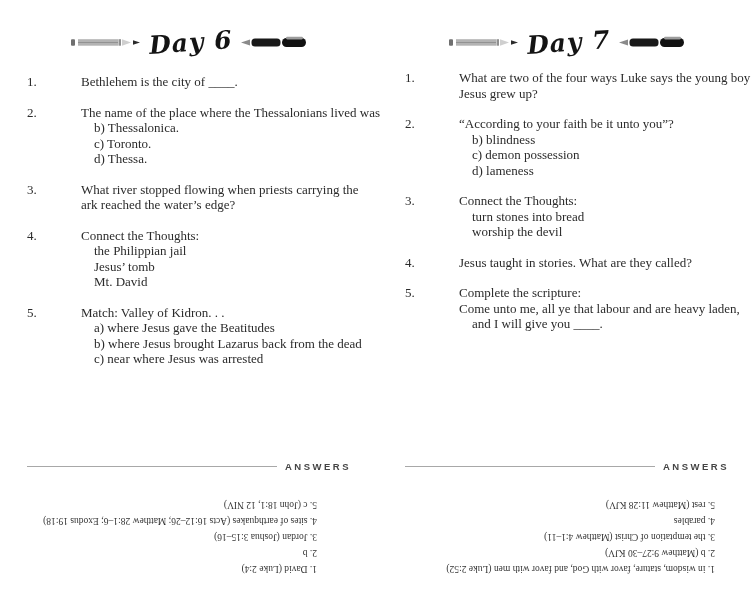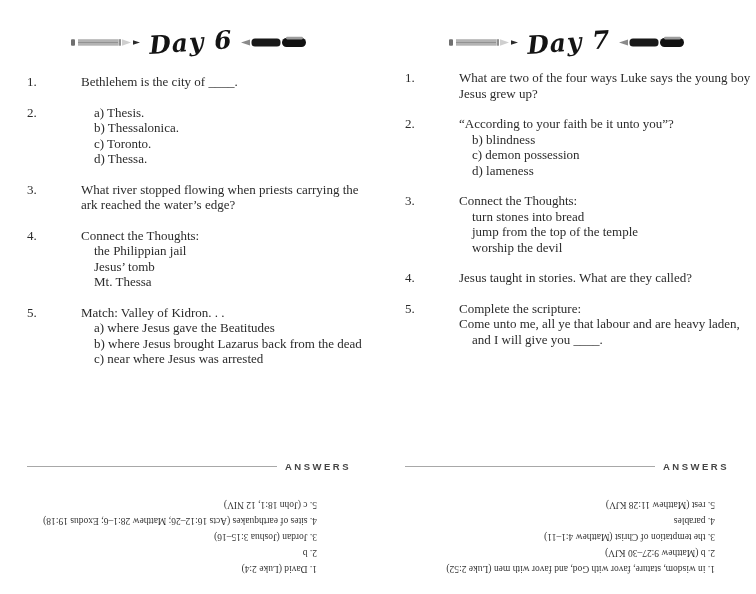--- a/index.html
+++ b/index.html
@@ -80,40 +80,40 @@
     <div class="questions">
         <div class="q">
           <span class="qnum">1.</span>
           <div class="qbody">
             <div class="qline">Bethlehem is the city of ____.</div>
           </div>
         </div>
         <div class="q">
           <span class="qnum">2.</span>
           <div class="qbody">
-            <div class="qline indent">a) Thesis.</div>
+            <div class="qline">The name of the place where the Thessalonians lived was</div>
             <div class="qline indent">b) Thessalonica.</div>
             <div class="qline indent">c) Toronto.</div>
             <div class="qline indent">d) Thessa.</div>
           </div>
         </div>
         <div class="q">
           <span class="qnum">3.</span>
           <div class="qbody">
             <div class="qline">What river stopped flowing when priests carrying the</div>
             <div class="qline">ark reached the water’s edge?</div>
           </div>
         </div>
         <div class="q">
           <span class="qnum">4.</span>
           <div class="qbody">
             <div class="qline">Connect the Thoughts:</div>
             <div class="qline indent">the Philippian jail</div>
             <div class="qline indent">Jesus’ tomb</div>
-            <div class="qline indent">Mt. Thessa</div>
+            <div class="qline indent">Mt. David</div>
           </div>
         </div>
         <div class="q">
           <span class="qnum">5.</span>
           <div class="qbody">
             <div class="qline">Match: Valley of Kidron. . .</div>
             <div class="qline indent">a) where Jesus gave the Beatitudes</div>
             <div class="qline indent">b) where Jesus brought Lazarus back from the dead</div>
             <div class="qline indent">c) near where Jesus was arrested</div>
           </div>
@@ -168,21 +168,20 @@
             <div class="qline indent">b) blindness</div>
             <div class="qline indent">c) demon possession</div>
             <div class="qline indent">d) lameness</div>
           </div>
         </div>
         <div class="q">
           <span class="qnum">3.</span>
           <div class="qbody">
             <div class="qline">Connect the Thoughts:</div>
             <div class="qline indent">turn stones into bread</div>
-            <div class="qline indent">jump from the top of the temple</div>
             <div class="qline indent">worship the devil</div>
           </div>
         </div>
         <div class="q">
           <span class="qnum">4.</span>
           <div class="qbody">
             <div class="qline">Jesus taught in stories. What are they called?</div>
           </div>
         </div>
         <div class="q">

